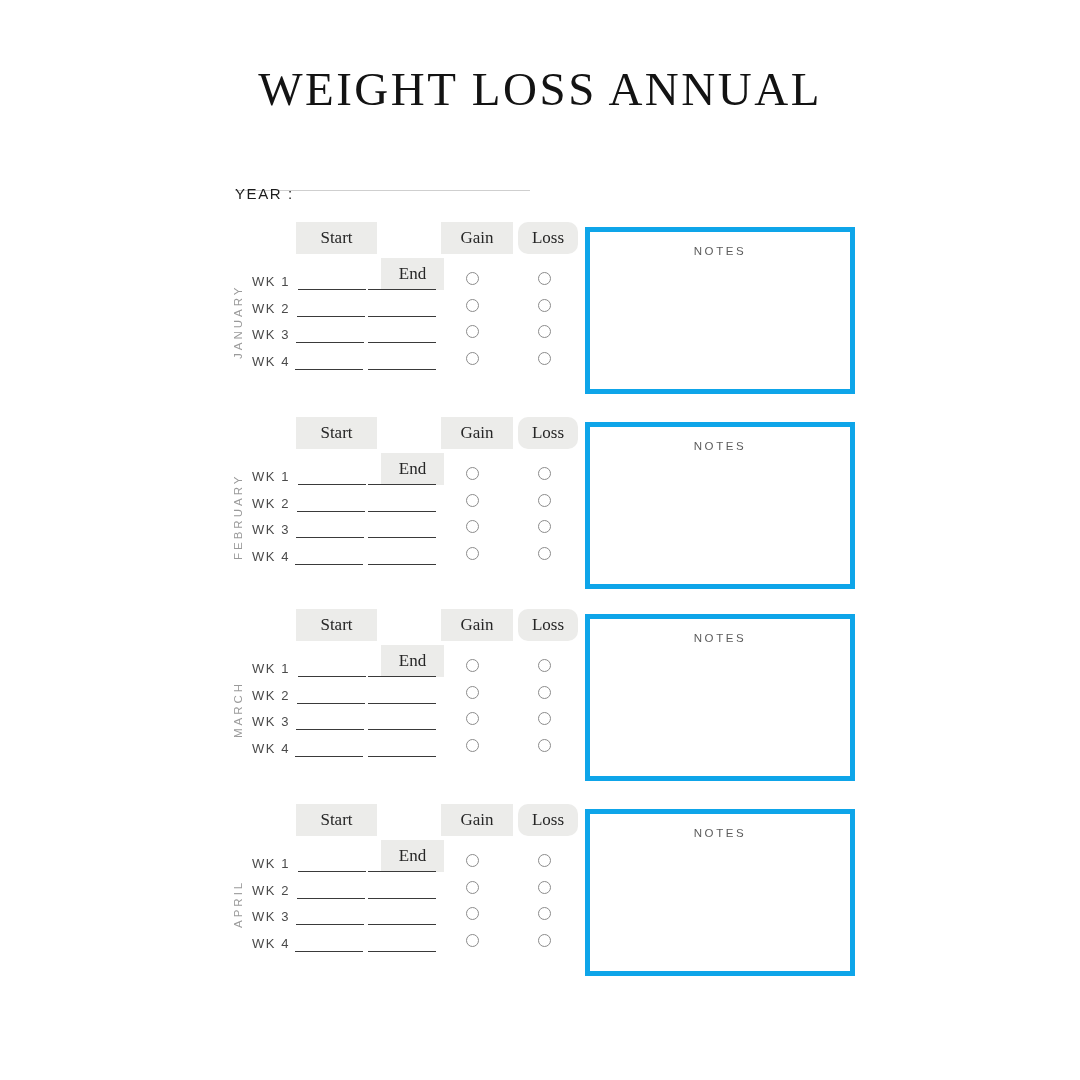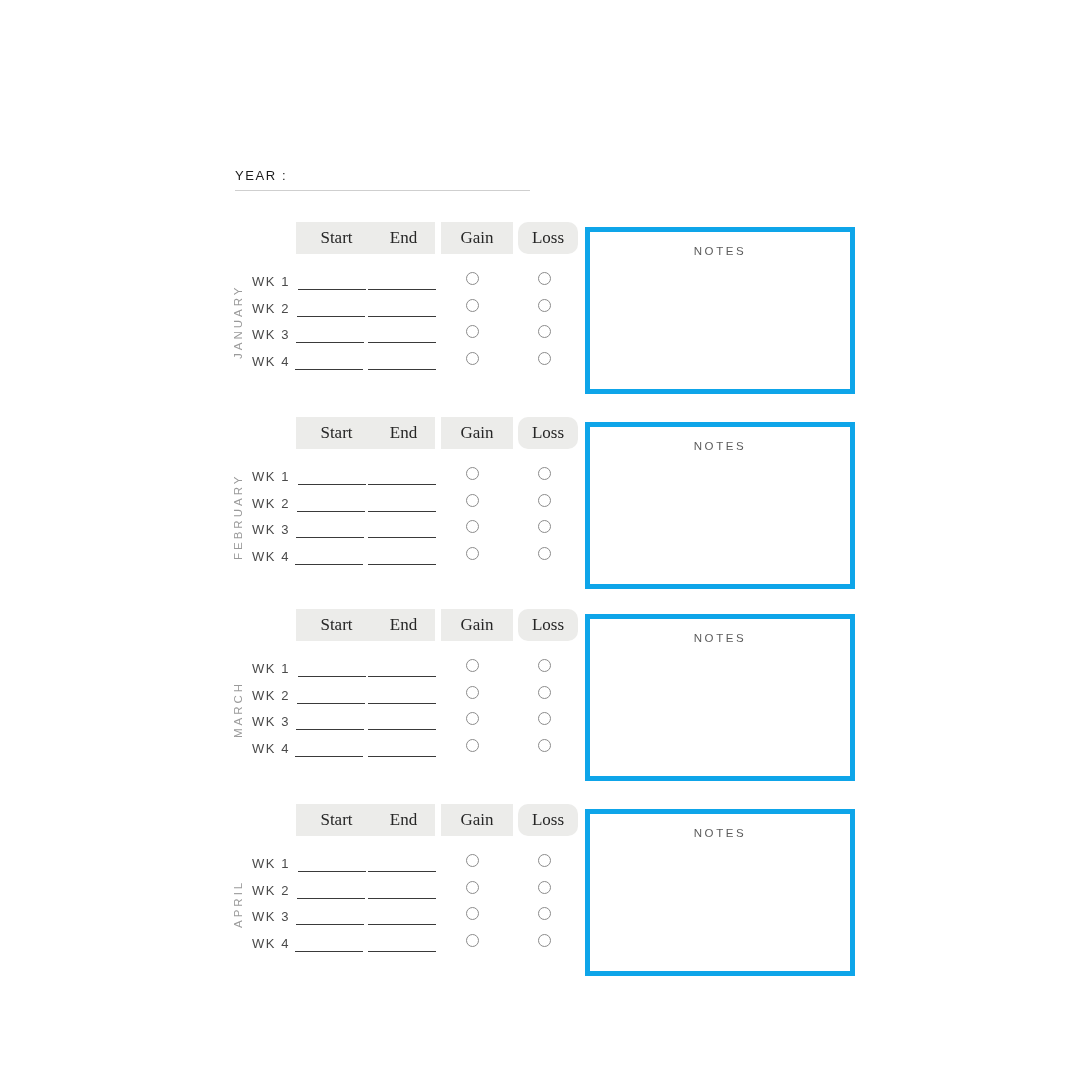--- a/index.html
+++ b/index.html
@@ -37,26 +37,26 @@
 
   
   .year-row {
     position: absolute;
     top: 168px;
     left: 235px;
     width: 295px;
     height: 26px;
   }
   .year-label {
-    font-size: 13px;
+    font-size: 15px;
     letter-spacing: 1.6px;
     color: #1d1d1d;
     position: absolute;
     left: 0;
-    top: 0;
+    top: 17px;
   }
   .year-input {
     position: absolute;
     left: 0;
     top: 0;
     width: 295px;
     height: 23px;
     border: none;
     border-bottom: 1px solid #cfcfcf;
     background: transparent;
@@ -108,21 +108,21 @@
     height: 32px;
     background: #ececea;
     font-family: "Liberation Serif", serif;
     font-size: 17px;
     color: #262626;
     display: flex;
     align-items: center;
     justify-content: center;
   }
   .chip.c0 { left: 0px;   width: 81px; }
-  .chip.c1 { left: 76px;  width: 63px; }
+  .chip.c1 { left: 85px;  width: 63px; margin-top: 36px; }
   .chip.c2 { left: 145px; width: 72px; }
   .chip.c3 { left: 222px; width: 60px; border-radius: 10px; }
 
   
   .weeks {
     position: absolute;
     left: 0;
     top: 48px;
     width: 640px;
   }
@@ -204,20 +204,21 @@
     font-family: "Liberation Sans", sans-serif;
     font-size: 12px;
     color: #2b2b2b;
   }
 </style>
 </head>
 <body>
 
 <div class="page">
 
+  <div class="title">WEIGHT LOSS ANNUAL</div>
 
   <div class="year-row">
     <input class="year-input" value="" style="">
     <span class="year-label">YEAR :</span>
   </div>
 
   <div class="month-block m0">
     <div class="month-name">JANUARY</div>
 
     <div class="head-row">

